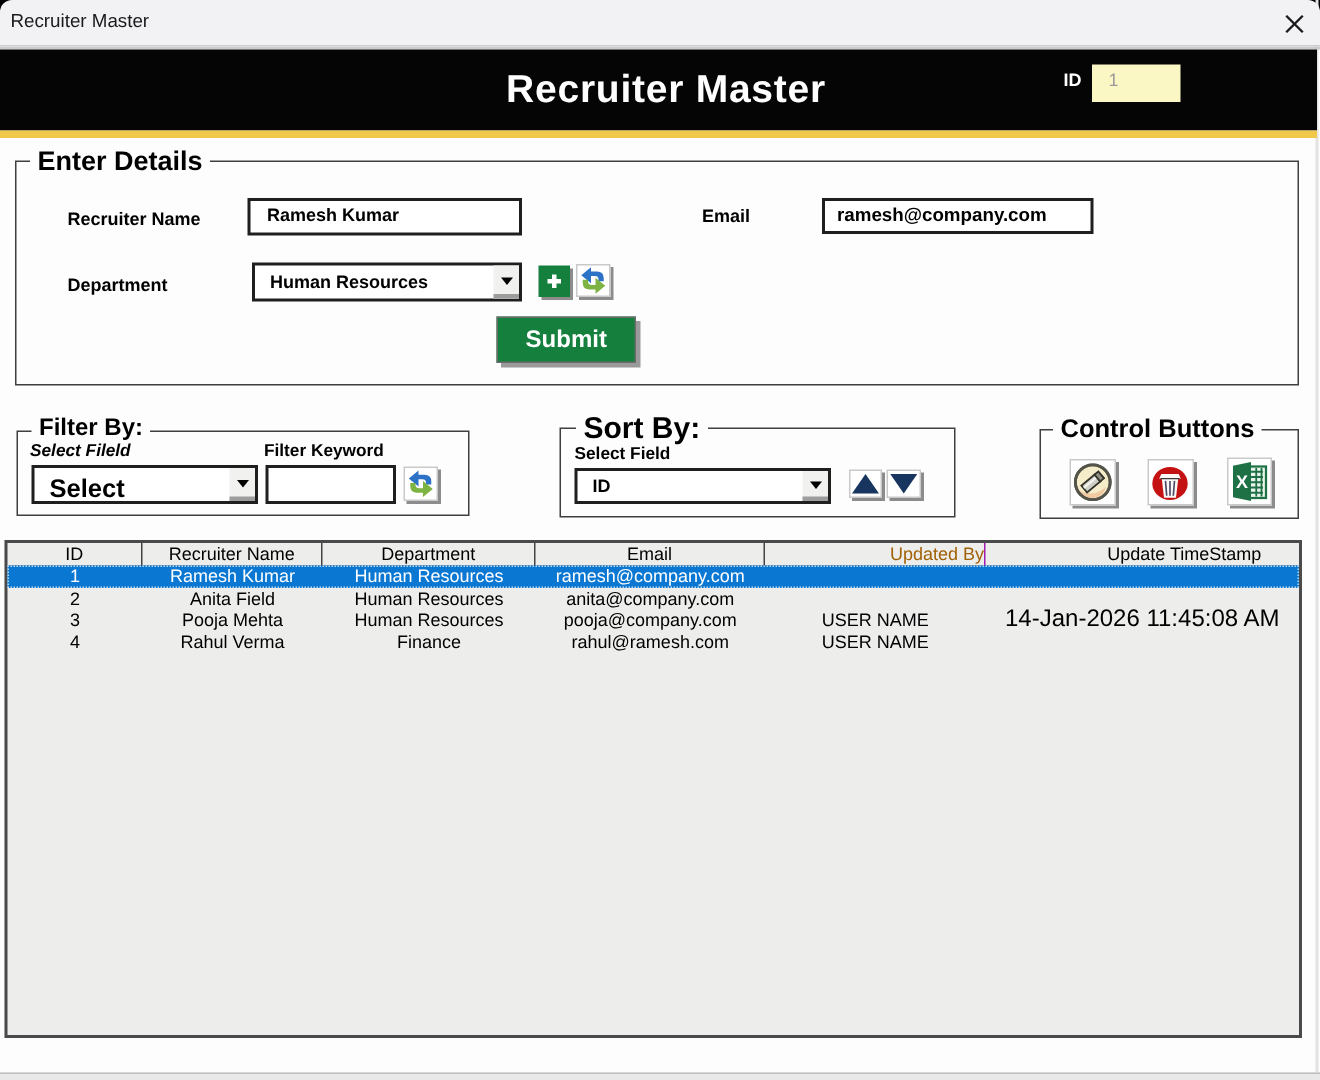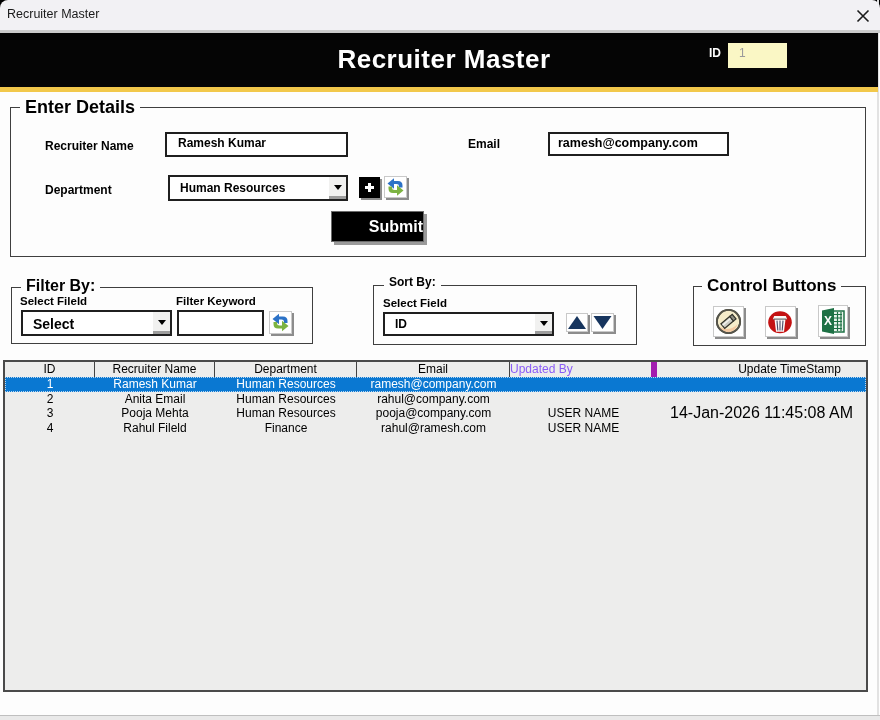--- a/index.html
+++ b/index.html
@@ -29,22 +29,22 @@
   .tbox { position:absolute; background:#fff; border:2px solid #1f1f1f; font-weight:bold;
           font-size:12px; color:#000; padding:2px 0 0 11px; }
   .combo { position:absolute; background:#fff; border:2px solid #1f1f1f; }
   .combo .ctext { position:absolute; left:10px; top:4px; font-weight:bold; font-size:12px; }
   .combo .cbtn { position:absolute; right:0; top:0; bottom:0; width:17px; background:#f1f1f0;
                  border-bottom:3px solid #9d9d9d; }
   .combo .cbtn:after { content:""; position:absolute; left:50%; top:50%; margin:-2px 0 0 -4px;
                  border:4px solid transparent; border-top:5px solid #000; }
   .btn3d { position:absolute; background:#fff; border:1px solid #c9c9c9;
            box-shadow:2px 2px 0 0 #8c8c8c; }
-  .blackbtn { position:absolute; background:#000000; color:#fff; font-weight:bold;
-              text-align:right; box-shadow:3px 3px 0 0 #9a9a9a; border:1px solid #6b6b6b; }
+  .blackbtn { position:absolute; background:#15803d; color:#fff; font-weight:bold;
+              text-align:center; box-shadow:3px 3px 0 0 #9a9a9a; border:1px solid #6b6b6b; }
 </style>
 </head>
 <body>
 <div id="win">
   <div id="corner-bg"></div>
     <div id="rightedge"></div>
   <div id="titlebar">
     <div id="titletext">Recruiter Master</div>
     <svg id="closex" viewBox="0 0 24 24">
         <path d="M6.5 6.5 L17.5 17.5 M17.5 6.5 L6.5 17.5" stroke="#1b1b1b" stroke-width="1.6"></path>
@@ -81,36 +81,36 @@
     <svg width="21" height="20" viewBox="0 0 21 20">
       <path d="M2.5 6.5 L9 1.2 V4 H13 Q17.5 4 17.5 8.5 V10.5 H14 V9.3 Q14 7 11.5 7 H9 V11.8 Z" fill="#2c72c7"></path>
       <path d="M18.5 13.5 L12 18.8 V16 H8 Q3.5 16 3.5 11.5 V9.5 H7 V10.7 Q7 13 9.5 13 H12 V8.2 Z" fill="#7cb342"></path>
     </svg>
   </div>
   <div class="blackbtn" style="left:331px; top:211px; width:93px; height:31px; font-size:16px; line-height:29px;">Submit</div>
 
   <div class="grp" style="left:11px; top:287px; width:302px; height:57px;">
     <div class="grplabel" style="left:9px; font-size:16px;">Filter By:</div>
   </div>
-  <div class="lbl" style="left:20px; top:295px; font-size:11.5px;">Select Fileld</div>
+  <div class="lbl" style="left:20px; top:295px; font-size:11.5px;font-style:italic;">Select Fileld</div>
   <div class="lbl" style="left:176px; top:295px; font-size:11.5px;">Filter Keyword</div>
   <div class="combo" style="left:21px; top:310px; width:151px; height:26px;">
-    <div class="ctext" style="font-size:14px;">Select</div>
+    <div class="ctext" style="font-size:17px;">Select</div>
       <div class="cbtn"></div>
   </div>
   <div class="tbox" style="left:177px; top:310px; width:87px; height:26px;"></div>
   <div class="btn3d" style="left:269px; top:311px; width:23px; height:23px;">
     <svg width="21" height="21" viewBox="0 0 21 20">
       <path d="M2.5 6.5 L9 1.2 V4 H13 Q17.5 4 17.5 8.5 V10.5 H14 V9.3 Q14 7 11.5 7 H9 V11.8 Z" fill="#2c72c7"></path>
       <path d="M18.5 13.5 L12 18.8 V16 H8 Q3.5 16 3.5 11.5 V9.5 H7 V10.7 Q7 13 9.5 13 H12 V8.2 Z" fill="#7cb342"></path>
     </svg>
   </div>
 
   <div class="grp" style="left:373px; top:285px; width:264px; height:60px;">
-    <div class="grplabel" style="left:10px; font-size:12px;text-align:right;">Sort By:</div>
+    <div class="grplabel" style="left:10px; font-size:20px;text-align:right;">Sort By:</div>
   </div>
   <div class="lbl" style="left:383px; top:297px; font-size:11.5px;">Select Field</div>
   <div class="combo" style="left:383px; top:312px; width:171px; height:24px;">
     <div class="ctext" style="font-size:12px; top:3px;">ID</div>
       <div class="cbtn"></div>
   </div>
   <div class="btn3d" style="left:566px; top:313px; width:22px; height:19px;">
     <svg width="20" height="17" viewBox="0 0 20 17">
         <path d="M10 2 L19 15 L1 15 Z" fill="#17355e"></path>
       </svg>
@@ -153,51 +153,51 @@
       <text x="9" y="19" text-anchor="middle" font-size="12" font-weight="bold" fill="#fff" font-family="Liberation Sans">X</text>
     </svg>
   </div>
 
   <div id="listbox" style="position:absolute; left:3px; top:360px; width:865px; height:332px; background:#ededec; border:2px solid #4a4a4a;">
     <div id="lbheader" style="position:absolute; left:0; top:0; width:100%; height:16px; border-bottom:1px solid #444;">
         <div style="position:absolute;left:0px;top:0;width:90px;height:16px;border-right:1px solid #444;font-size:12px;text-align:center;line-height:15px;color:#000;">ID</div>
         <div style="position:absolute;left:90px;top:0;width:120px;height:16px;border-right:1px solid #444;font-size:12px;text-align:center;line-height:15px;color:#000;">Recruiter Name</div>
         <div style="position:absolute;left:210px;top:0;width:142px;height:16px;border-right:1px solid #444;font-size:12px;text-align:center;line-height:15px;color:#000;">Department</div>
         <div style="position:absolute;left:352px;top:0;width:153px;height:16px;border-right:1px solid #444;font-size:12px;text-align:center;line-height:15px;color:#000;">Email</div>
-        <div style="position:absolute;left:505px;top:0;width:147px;height:16px;border-right:6px solid #a21caf;font-size:12px;text-align:left;line-height:15px;color:#8b5cf6;">Updated By</div>
+        <div style="position:absolute;left:505px;top:0;width:147px;height:16px;border-right:1px solid #a21caf;font-size:12px;text-align:right;line-height:15px;color:#a16207;">Updated By</div>
         <div style="position:absolute;left:680px;top:0;width:209px;height:16px;font-size:12px;text-align:center;line-height:15px;color:#000;">Update TimeStamp</div>
       </div>
     <div id="lbrows">
         <div style="position:absolute;left:0;top:15.0px;width:861px;height:14.6px;background:#0a78d2;outline:1px dotted #b9d7f0;outline-offset:-1px;">
           <div style="position:absolute;left:0px;top:0;width:90px;height:14.6px;font-size:12px;text-align:center;line-height:14.6px;color:#fff;">1</div>
           <div style="position:absolute;left:90px;top:0;width:120px;height:14.6px;font-size:12px;text-align:center;line-height:14.6px;color:#fff;">Ramesh Kumar</div>
           <div style="position:absolute;left:210px;top:0;width:142px;height:14.6px;font-size:12px;text-align:center;line-height:14.6px;color:#fff;">Human Resources</div>
           <div style="position:absolute;left:352px;top:0;width:153px;height:14.6px;font-size:12px;text-align:center;line-height:14.6px;color:#fff;">ramesh@company.com</div>
           <div style="position:absolute;left:505px;top:0;width:147px;height:14.6px;font-size:12px;text-align:center;line-height:14.6px;color:#fff;"></div>
           <div style="position:absolute;left:652px;top:0;width:209px;height:14.6px;font-size:12px;text-align:center;line-height:14.6px;color:#fff;"></div>
         </div>
         <div style="position:absolute;left:0;top:29.6px;width:861px;height:14.6px;">
           <div style="position:absolute;left:0px;top:0;width:90px;height:14.6px;font-size:12px;text-align:center;line-height:14.6px;color:#000;">2</div>
-          <div style="position:absolute;left:90px;top:0;width:120px;height:14.6px;font-size:12px;text-align:center;line-height:14.6px;color:#000;">Anita Email</div>
+          <div style="position:absolute;left:90px;top:0;width:120px;height:14.6px;font-size:12px;text-align:center;line-height:14.6px;color:#000;">Anita Field</div>
           <div style="position:absolute;left:210px;top:0;width:142px;height:14.6px;font-size:12px;text-align:center;line-height:14.6px;color:#000;">Human Resources</div>
-          <div style="position:absolute;left:352px;top:0;width:153px;height:14.6px;font-size:12px;text-align:center;line-height:14.6px;color:#000;">rahul@company.com</div>
+          <div style="position:absolute;left:352px;top:0;width:153px;height:14.6px;font-size:12px;text-align:center;line-height:14.6px;color:#000;">anita@company.com</div>
           <div style="position:absolute;left:505px;top:0;width:147px;height:14.6px;font-size:12px;text-align:center;line-height:14.6px;color:#000;"></div>
           <div style="position:absolute;left:652px;top:0;width:209px;height:14.6px;font-size:12px;text-align:center;line-height:14.6px;color:#000;"></div>
         </div>
         <div style="position:absolute;left:0;top:44.2px;width:861px;height:14.6px;">
           <div style="position:absolute;left:0px;top:0;width:90px;height:14.6px;font-size:12px;text-align:center;line-height:14.6px;color:#000;">3</div>
           <div style="position:absolute;left:90px;top:0;width:120px;height:14.6px;font-size:12px;text-align:center;line-height:14.6px;color:#000;">Pooja Mehta</div>
           <div style="position:absolute;left:210px;top:0;width:142px;height:14.6px;font-size:12px;text-align:center;line-height:14.6px;color:#000;">Human Resources</div>
           <div style="position:absolute;left:352px;top:0;width:153px;height:14.6px;font-size:12px;text-align:center;line-height:14.6px;color:#000;">pooja@company.com</div>
           <div style="position:absolute;left:505px;top:0;width:147px;height:14.6px;font-size:12px;text-align:center;line-height:14.6px;color:#000;">USER NAME</div>
           <div style="position:absolute;left:652px;top:0;width:209px;height:14.6px;font-size:16px;text-align:center;line-height:14.6px;color:#000;">14-Jan-2026 11:45:08 AM</div>
         </div>
         <div style="position:absolute;left:0;top:58.8px;width:861px;height:14.6px;">
           <div style="position:absolute;left:0px;top:0;width:90px;height:14.6px;font-size:12px;text-align:center;line-height:14.6px;color:#000;">4</div>
-          <div style="position:absolute;left:90px;top:0;width:120px;height:14.6px;font-size:12px;text-align:center;line-height:14.6px;color:#000;">Rahul Fileld</div>
+          <div style="position:absolute;left:90px;top:0;width:120px;height:14.6px;font-size:12px;text-align:center;line-height:14.6px;color:#000;">Rahul Verma</div>
           <div style="position:absolute;left:210px;top:0;width:142px;height:14.6px;font-size:12px;text-align:center;line-height:14.6px;color:#000;">Finance</div>
           <div style="position:absolute;left:352px;top:0;width:153px;height:14.6px;font-size:12px;text-align:center;line-height:14.6px;color:#000;">rahul@ramesh.com</div>
           <div style="position:absolute;left:505px;top:0;width:147px;height:14.6px;font-size:12px;text-align:center;line-height:14.6px;color:#000;">USER NAME</div>
         </div>
       </div>
   </div>
 
   <div style="position:absolute; left:0; top:701px; width:867px; text-align:right; font-size:13px; font-weight:bold; color:#000;margin-top:40px;">4 Records</div>
 </div>
 <div style="position:absolute; left:0; top:715px; width:880px; height:5px; background:#e9e9e9; border-top:1px solid #bfbfbf;"></div>

